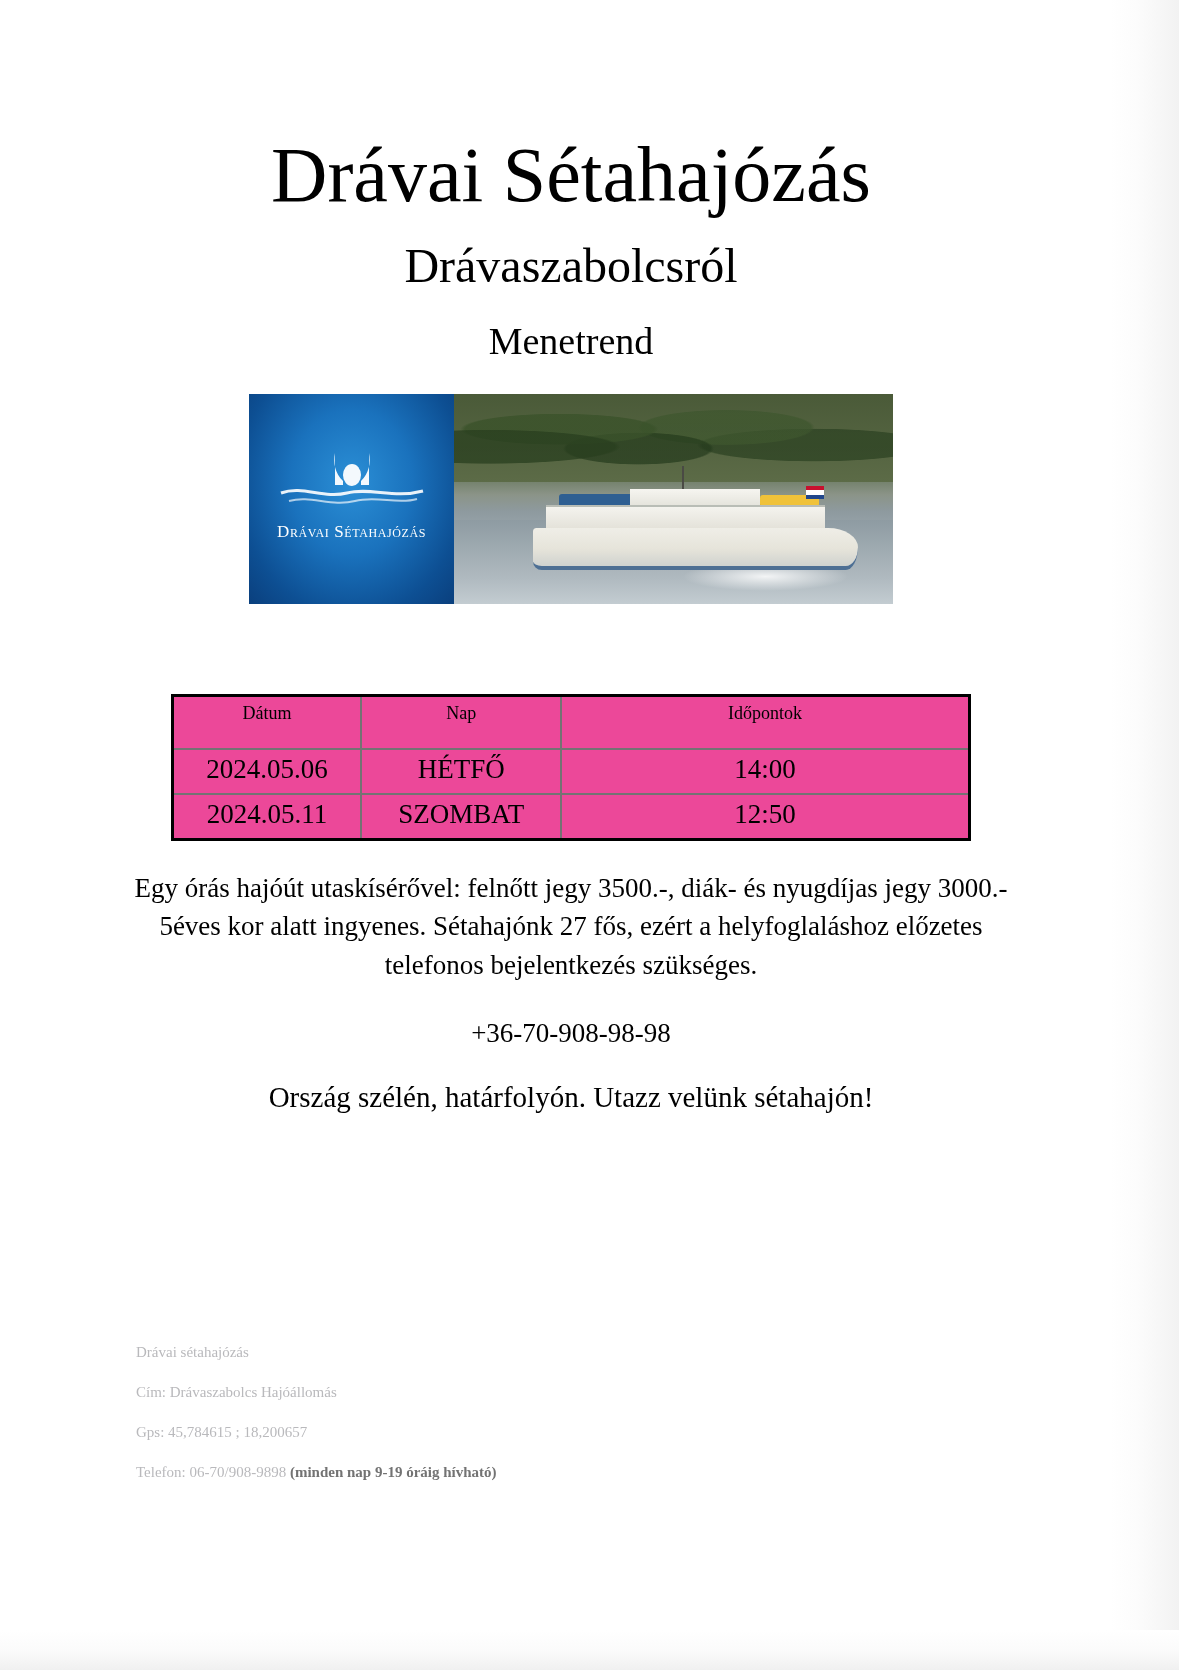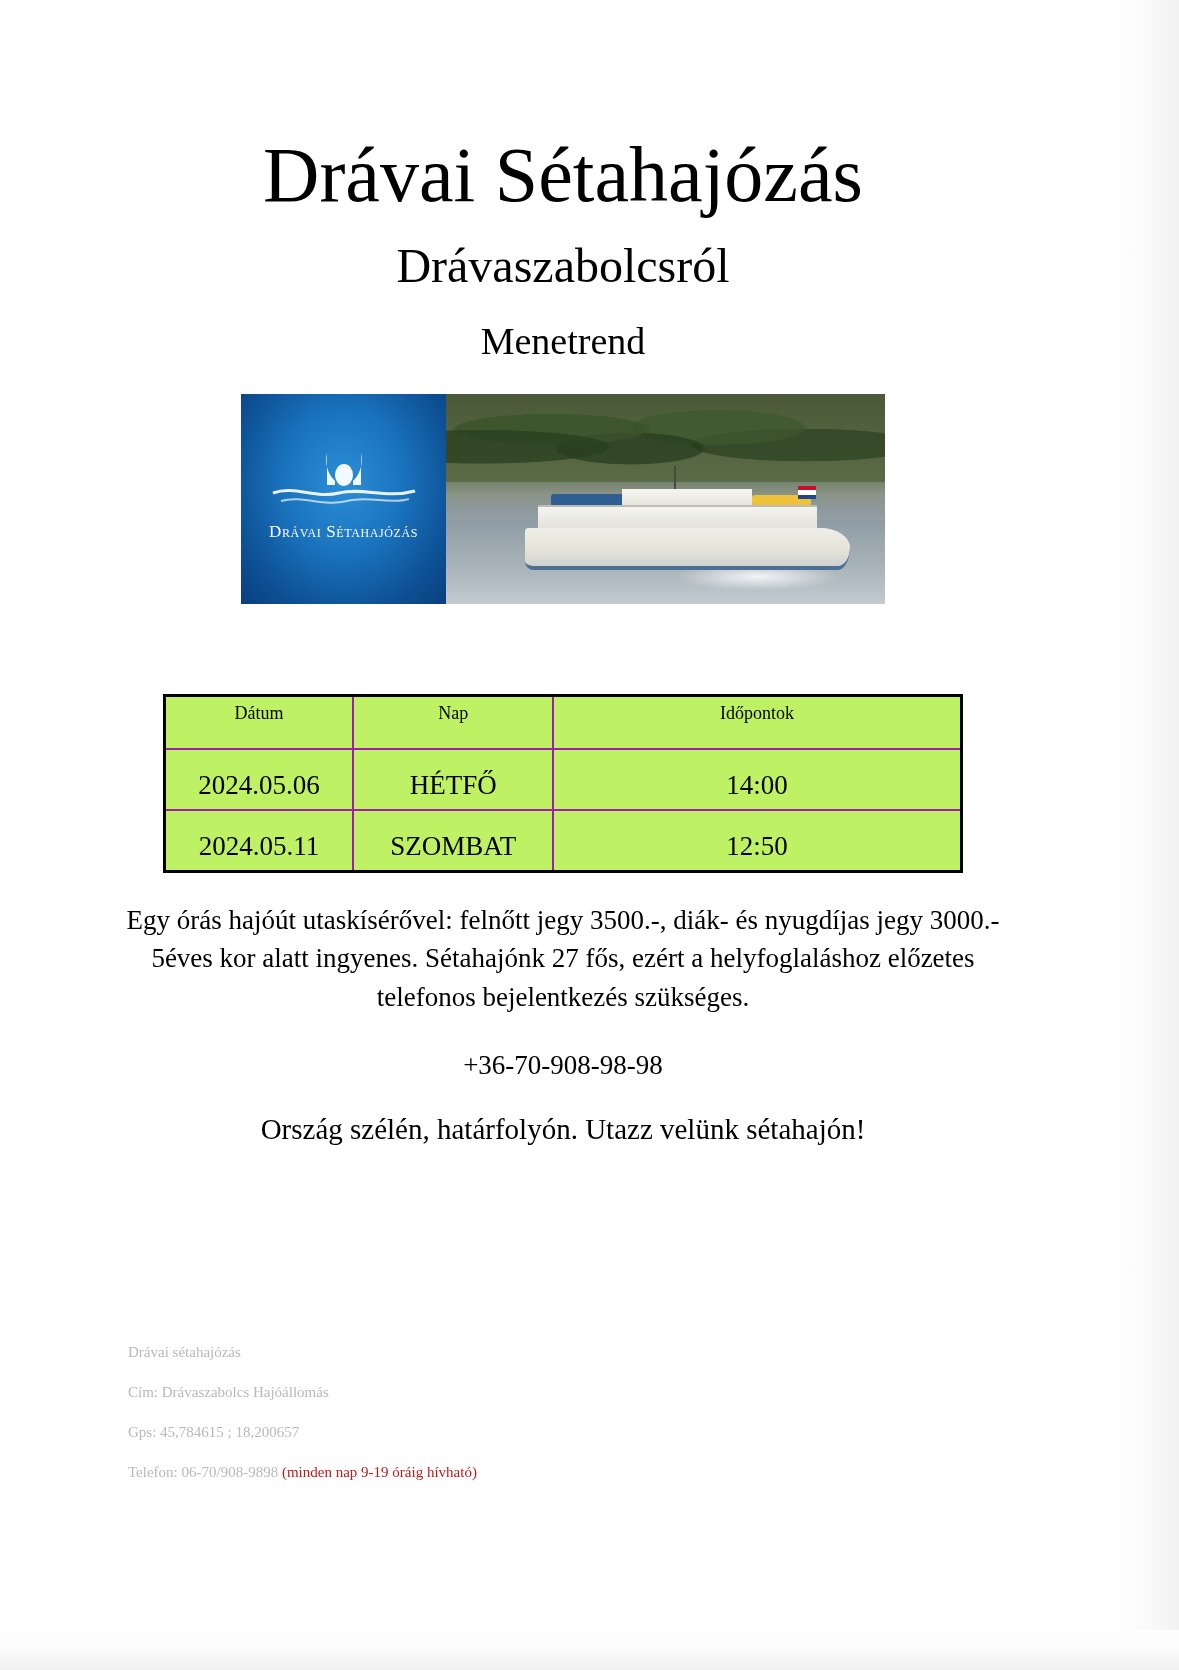--- a/index.html
+++ b/index.html
@@ -12,21 +12,21 @@
     height: 1670px;
     position: relative;
     font-family: "Liberation Serif", "DejaVu Serif", serif;
     color: #000000;
     overflow: hidden;
   }
 
   
   .page {
     position: absolute;
-    left: 8px; top: 0;
+    left: 16px; top: 0;
     width: 1110px;
     height: 1630px;
     background: #ffffff;
     box-sizing: border-box;
     padding: 0;
   }
   .page-edge-right {
     position: absolute;
     right: 0; top: 0;
     width: 69px;
@@ -213,35 +213,35 @@
     width: 800px;
   }
   table.schedule {
     width: 100%;
     border-collapse: collapse;
     border: 3px solid #000000;
     table-layout: fixed;
   }
   table.schedule th,
   table.schedule td {
-    border: 2px solid #a21caf;
+    border: 2px solid #737373;
     text-align: center;
     vertical-align: top;
-    background: #bef264;
+    background: #ec4899;
   }
   table.schedule th {
     font-weight: normal;
     font-size: 18px;
     height: 44px;
     padding-top: 6px;
   }
   table.schedule td {
     font-size: 27px;
     height: 38px;
-    padding-top: 20px;
+    padding-top: 4px;
   }
   .col-date { width: 23.5%; }
   .col-day  { width: 25%; }
   .col-time { width: 51.5%; }
 
   
   .info-block {
     margin: 28px auto 0 auto;
     width: 960px;
     text-align: center;
@@ -264,21 +264,21 @@
     position: absolute;
     left: 120px;
     top: 1345px;
     width: 700px;
     color: #b9b9bc;
     font-size: 15px;
     line-height: 1.0;
   }
   .footer div { margin-bottom: 25px; }
   .footer .tel-line { margin-top: 14px; }
-  .footer .tel-note { font-weight: normal; color: #b91c1c; margin-top: 6px; }
+  .footer .tel-note { font-weight: bold; color: #737373; margin-top: 6px; }
 </style>
 </head>
 <body>
 
 <div class="page">
 
   <h1 class="title-1">Drávai Sétahajózás</h1>
   <h2 class="title-2">Drávaszabolcsról</h2>
   <h3 class="title-3">Menetrend</h3>
 

